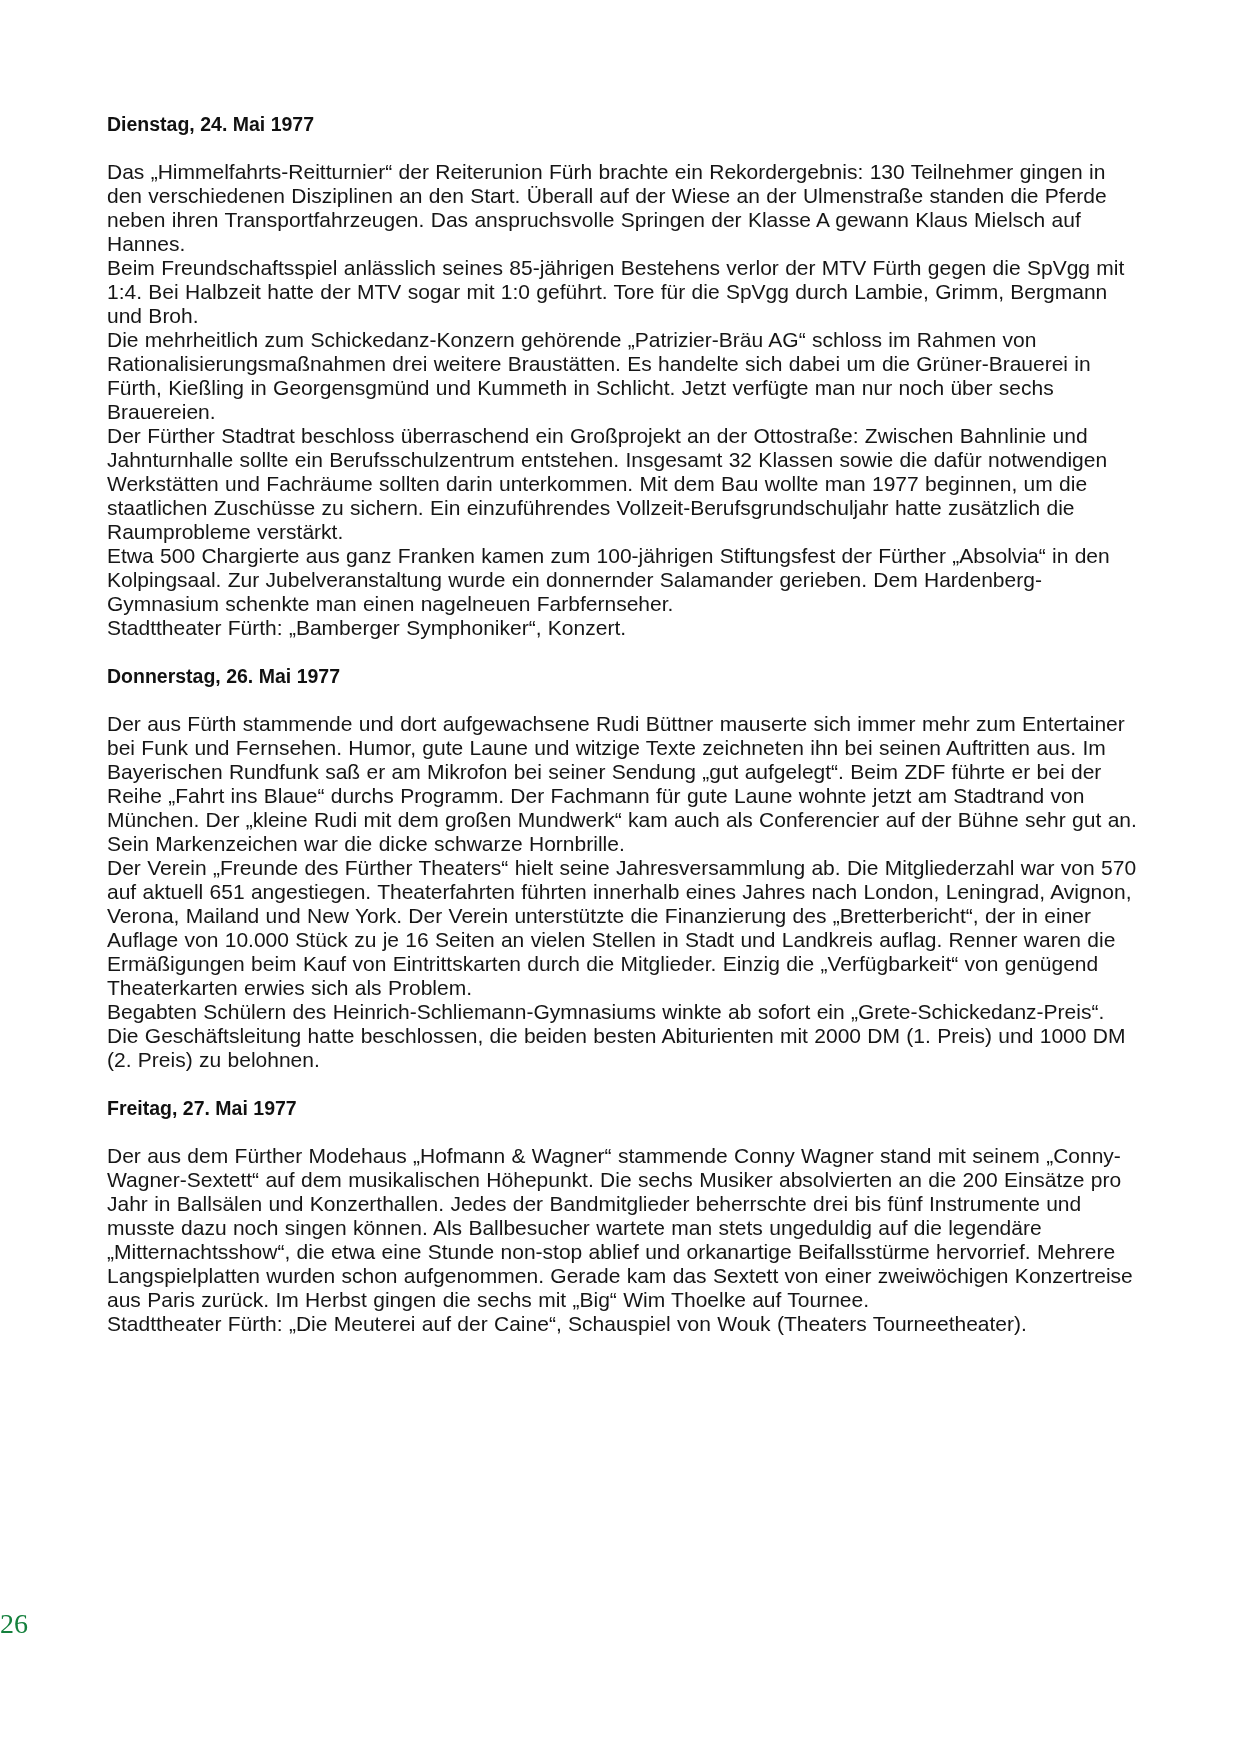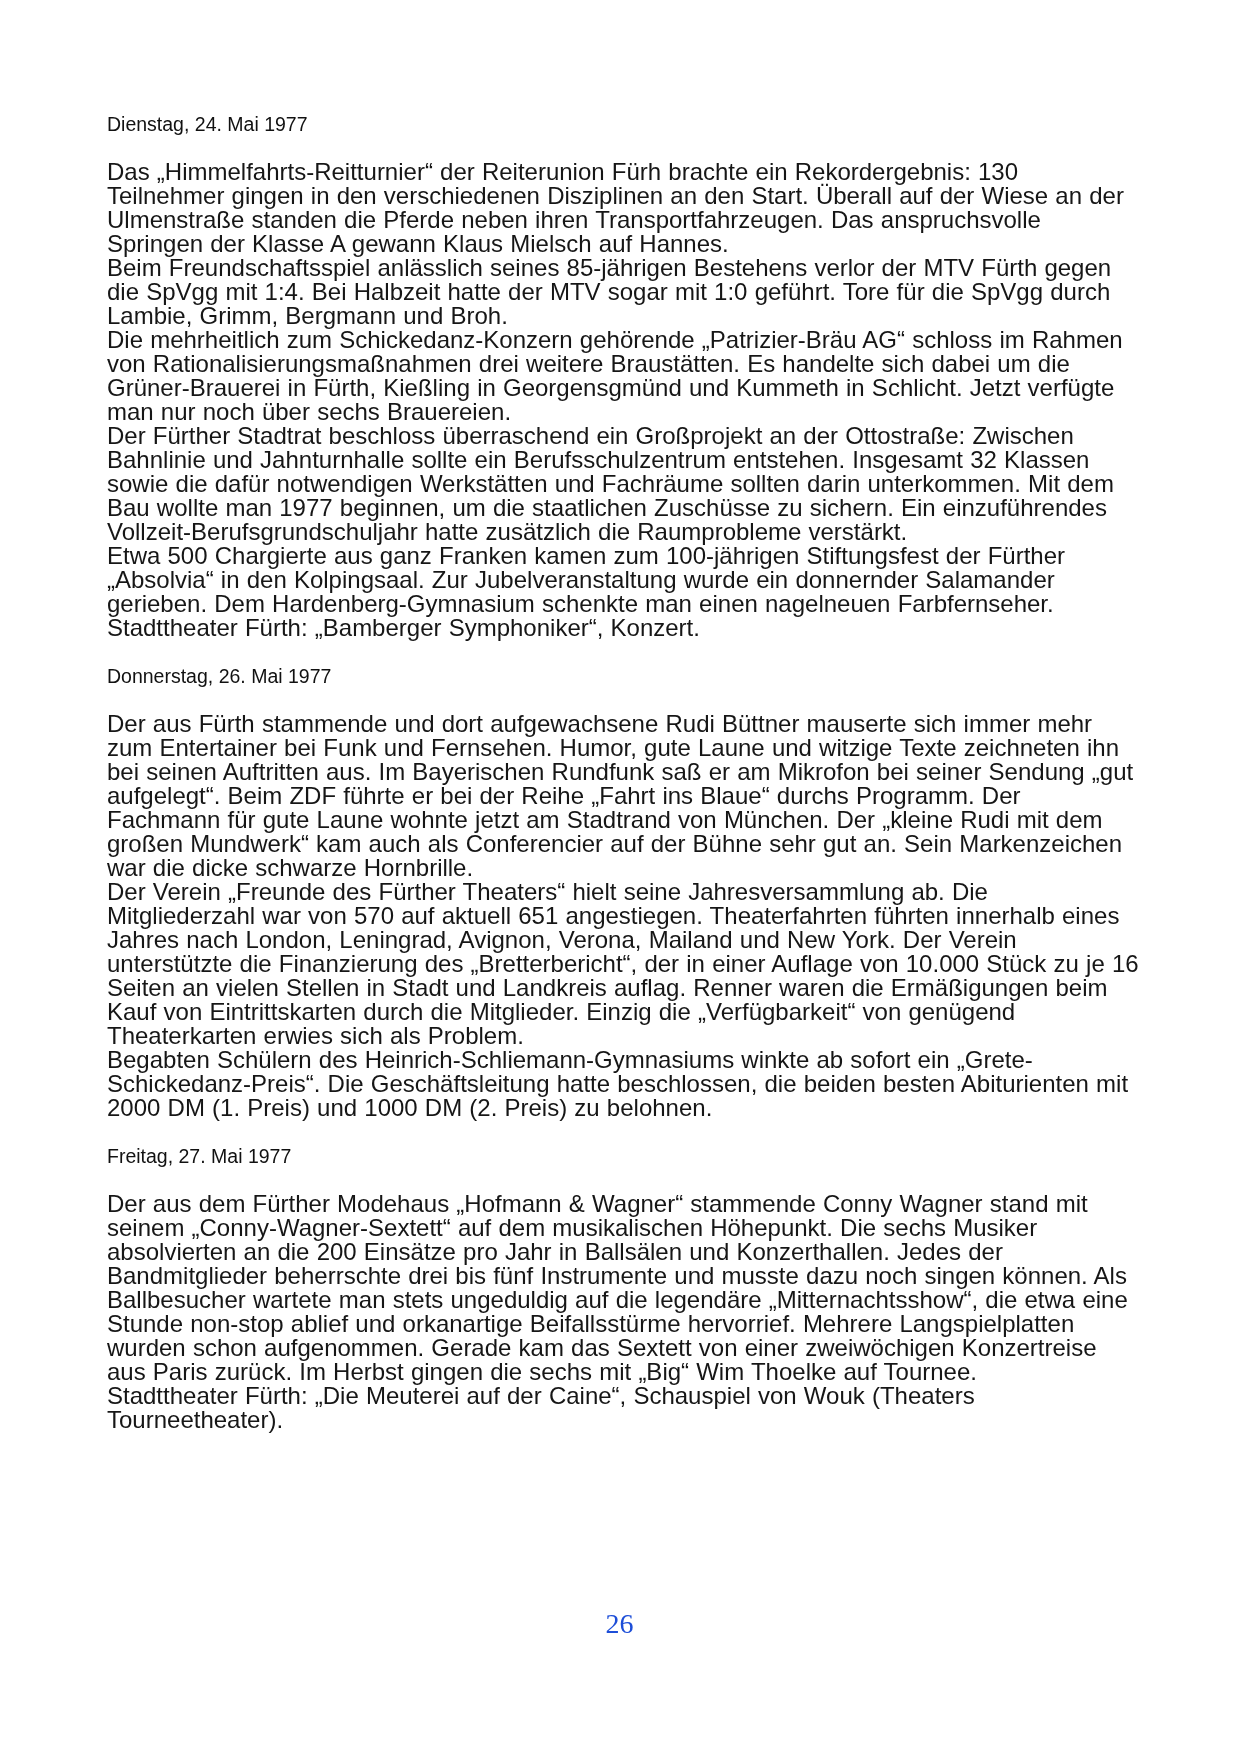--- a/index.html
+++ b/index.html
@@ -21,41 +21,41 @@
     overflow: hidden;
   }
   .content {
     width: 1032px;
   }
   .section { margin: 0; }
   .heading {
     margin: 24px 0;
     font-size: 19.5px;
     line-height: 24px;
-    font-weight: normal;
+    font-weight: bold;
     color: #111111;
   }
   .section:first-of-type .heading { margin-top: 0; }
   .para {
     margin: 0;
-    font-size: 24px;
+    font-size: 21px;
     line-height: 24px;
     text-align: left;
     word-spacing: 0.5px;
   }
   .page-number {
     position: absolute;
     left: 0;
     right: 0;
     top: 1608px;
-    text-align: center;
+    text-align: left;
     font-family: "Liberation Serif", serif;
     font-size: 28px;
     line-height: 32px;
-    color: #1d4ed8;
+    color: #15803d;
   }
 </style>
 </head>
 <body>
 
 <div class="page">
   <main class="content">
   <section class="section">
     <h2 class="heading">Dienstag, 24. Mai 1977</h2>
   <p class="para">Das „Himmelfahrts-Reitturnier“ der Reiterunion Fürh brachte ein Rekordergebnis: 130 Teilnehmer gingen in den verschiedenen Disziplinen an den Start. Überall auf der Wiese an der Ulmenstraße standen die Pferde neben ihren Transportfahrzeugen. Das anspruchsvolle Springen der Klasse A gewann Klaus Mielsch auf Hannes.</p>

